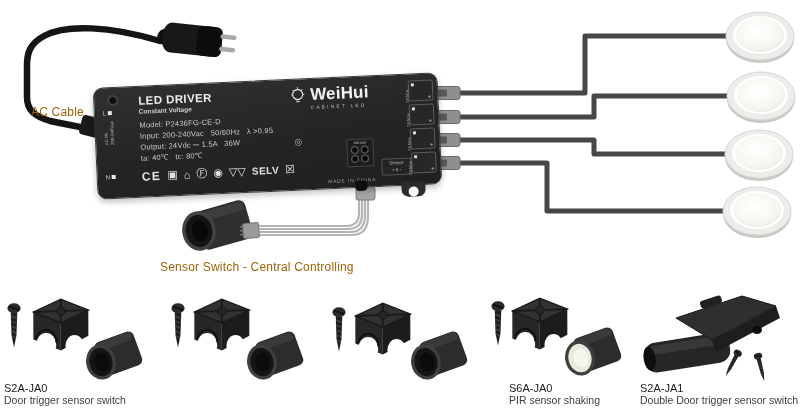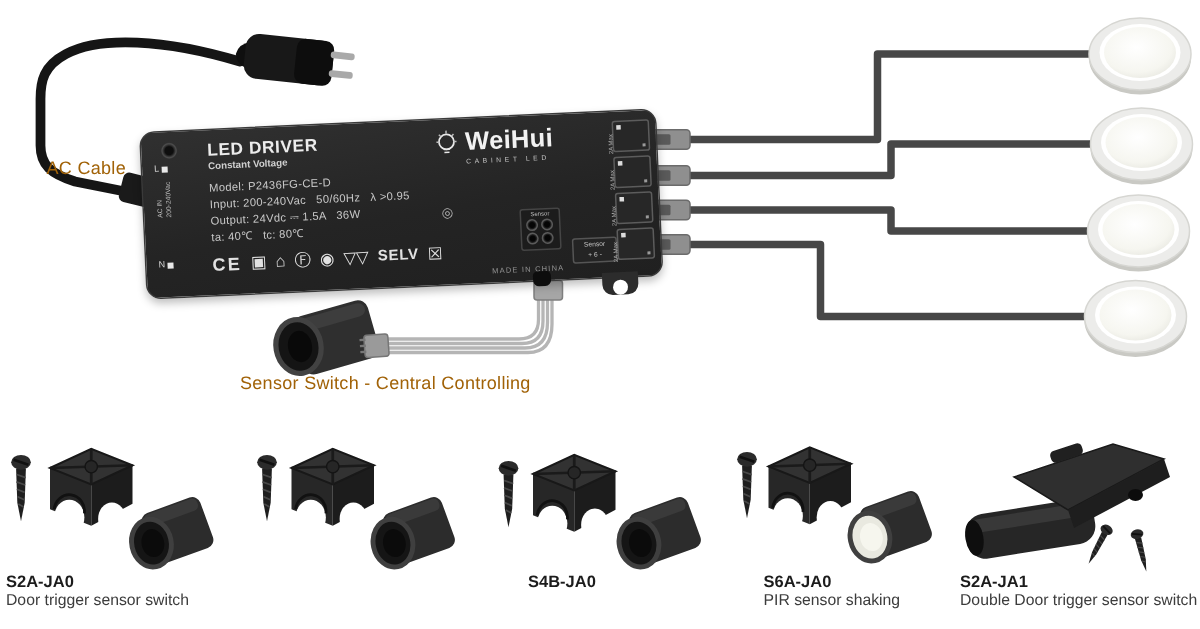--- a/index.html
+++ b/index.html
@@ -5,21 +5,21 @@
   * { margin:0; padding:0; box-sizing:border-box; }
   html,body { width:800px; height:419px; background:#ffffff; overflow:hidden;
               font-family:"Liberation Sans", sans-serif; }
   .stage { position:relative; width:800px; height:419px; background:#fff; }
 
   svg.layer { position:absolute; left:0; top:0; }
 
   
   .caption { position:absolute; color:#a16207; font-size:12px; letter-spacing:.2px; }
   #ac-cable-label { left:31px; top:105px; }
-  #sensor-cable-label { left:160px; top:248px; }
+  #sensor-cable-label { left:160px; top:260px; }
 
   
   .driver { position:absolute; left:95px; top:80px; width:345px; height:112px;
             background:linear-gradient(173deg,#303030,#242424 55%,#202020);
             border:1px solid #3a3a3a; border-radius:10px;
             transform:rotate(-2.6deg); box-shadow:0 3px 6px rgba(0,0,0,.25);
             z-index:3; }
   .screw-hole { position:absolute; left:13px; top:7px; width:11px; height:11px;
                 border-radius:50%; background:radial-gradient(#0e0e0e 35%, #4d4d4d 60%, #2a2a2a 75%); }
   .ac-terminals { position:absolute; left:5px; top:20px; width:22px; height:74px;
@@ -66,21 +66,21 @@
   .port-label { position:absolute; left:-9px; top:12px; font-size:4px; color:#a8a8a8;
                 transform:rotate(-90deg); transform-origin:center; white-space:nowrap; }
 
   .mount-tab { position:absolute; right:16px; bottom:-12px; width:24px; height:15px;
                background:#2c2c2c; border-radius:0 0 7px 7px; z-index:-1; }
   .mount-tab i { position:absolute; left:7px; top:5px; width:10px; height:10px;
                  border-radius:50%; background:#ffffff; }
 
   
   .product-label { position:absolute; top:382px; width:175px; }
-  .product-model { font-size:11px; font-weight:bold; color:#1c1c1c; }
+  .product-model { font-size:11px; font-weight:normal; color:#1c1c1c; }
   .product-desc  { font-size:10.5px; color:#3c3c3c; margin-top:0; white-space:nowrap; }
   #p0 { left:4px; } #p1 { left:177px; } #p2 { left:352px; } #p3 { left:509px; } #p4 { left:640px; }
 </style>
 </head>
 <body>
 
 <div class="stage">
 
   <svg class="layer" width="800" height="292" viewBox="0 0 800 292">
     <defs>
@@ -342,21 +342,20 @@
       <use href="#screw" x="726" y="58" width="12" height="32" transform="rotate(28 732 74)"></use>
       <use href="#screw" x="755" y="62" width="12" height="32" transform="rotate(-14 761 78)"></use>
     </g>
   </svg>
 
   <div class="product-label" id="p0">
     <div class="product-model">S2A-JA0</div>
     <div class="product-desc">Door trigger sensor switch</div>
   </div>
   <div class="product-label" id="p2">
-    <div class="product-model">S4B-JA0</div>
   </div>
   <div class="product-label" id="p3">
     <div class="product-model">S6A-JA0</div>
     <div class="product-desc">PIR sensor shaking</div>
   </div>
   <div class="product-label" id="p4">
     <div class="product-model">S2A-JA1</div>
     <div class="product-desc">Double Door trigger sensor switch</div>
   </div>
 

